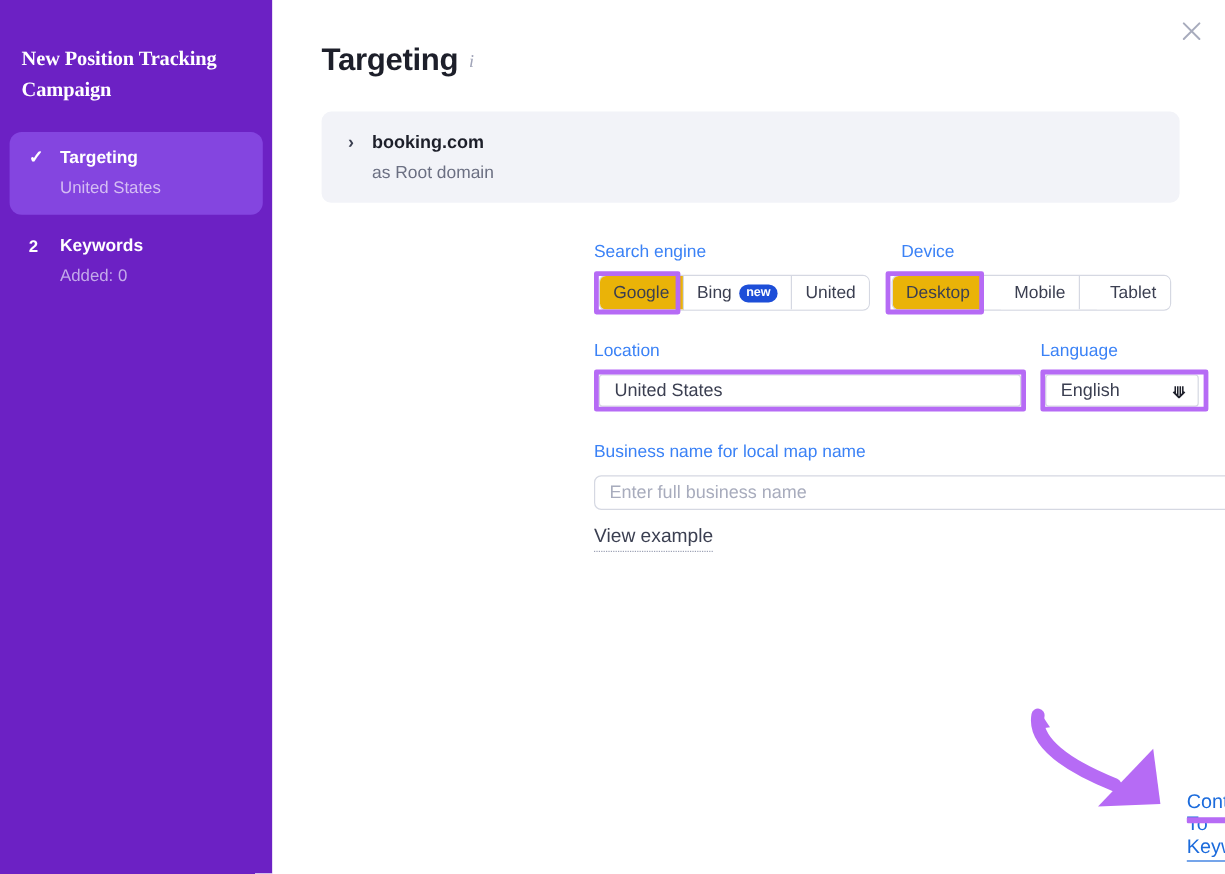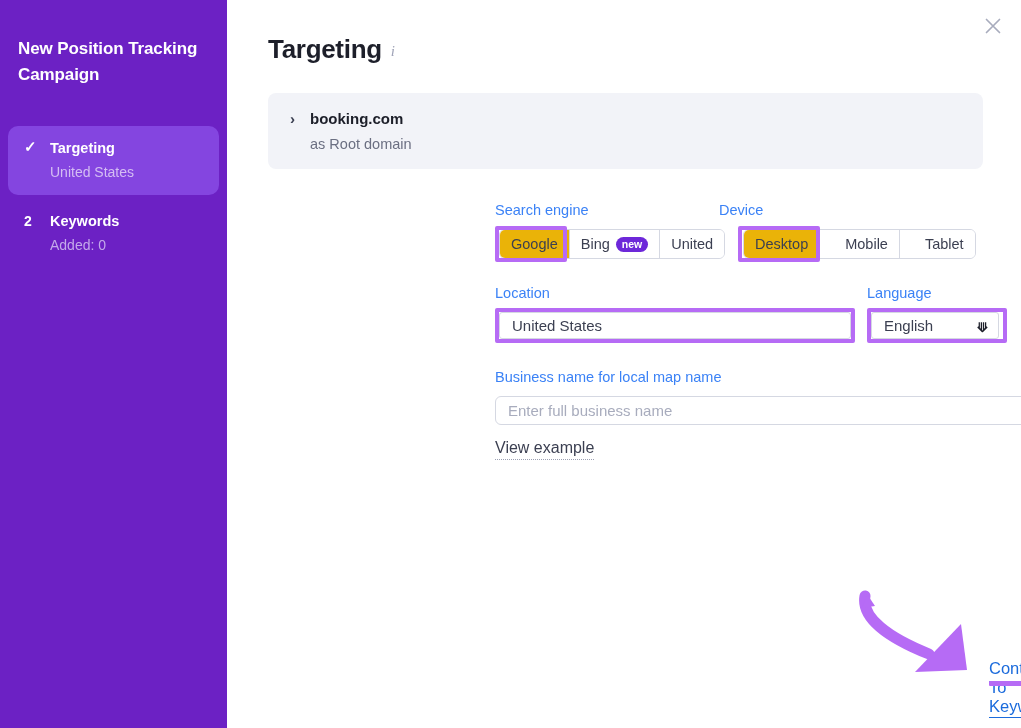--- a/index.html
+++ b/index.html
@@ -13,21 +13,21 @@
   
   .sidebar{
     position:absolute;left:0;top:0;width:227px;height:728px;
     background:#6c21c4;
     box-sizing:border-box;
     padding:36px 0 0 0;
   }
   .campaign-title{
     font-size:17px;font-weight:bold;color:#ffffff;
     line-height:26px;letter-spacing:-0.1px;
-    padding:0 18px;margin:0 0 38px 0;
+    padding:0 18px;margin:0 0 22px 0;font-family:Liberation Serif, serif;
   }
   .steps{display:block;}
   .step{
     position:relative;
     margin:0 8px 4px 8px;
     padding:12px 12px 13px 12px;
     border-radius:10px;
     box-sizing:border-box;
   }
   .step.active{background:#8445e0;}
@@ -77,40 +77,40 @@
     width:20px;flex:0 0 20px;color:#3b3f51;font-size:15px;line-height:19px;
     font-weight:bold;cursor:pointer;
   }
   .domain-name{font-size:15px;font-weight:bold;color:#1d1f2a;line-height:19px;}
   .domain-sub{font-size:14.5px;color:#6b6f82;line-height:19px;margin-top:7px;margin-left:20px;}
 
   
   .field-label{font-size:14.5px;color:#3b82f6;line-height:18px;}
 
   .se-label{position:absolute;left:268px;top:201px;}
-  .dev-label{position:absolute;left:492px;top:201px;}
+  .dev-label{position:absolute;left:524px;top:201px;}
   .loc-label{position:absolute;left:268px;top:284px;}
   .lang-label{position:absolute;left:640px;top:284px;}
   .biz-label{position:absolute;left:268px;top:368px;}
 
   
   .seg{
     display:flex;border:1px solid #d5d8e2;border-radius:6px;
     background:#ffffff;overflow:hidden;height:30px;box-sizing:border-box;
   }
   .seg-item{
     display:flex;align-items:center;justify-content:center;gap:6px;
     padding:0 11px;font-size:14.5px;color:#3b3f51;
     border-right:1px solid #d5d8e2;cursor:pointer;background:#ffffff;
     box-sizing:border-box;height:100%;white-space:nowrap;
   }
   .seg-item:last-child{border-right:none;}
   .seg-item.selected{background:#eab308;}
   .badge-new{
-    display:inline-block;background:#6d28d9;color:#ffffff;
+    display:inline-block;background:#1d4ed8;color:#ffffff;
     font-size:10.5px;font-weight:bold;border-radius:8px;
     padding:1px 6px 2px 6px;line-height:12px;
   }
 
   .hl-box{
     position:absolute;
     border:4px solid #b66bf5;
     box-sizing:border-box;
     border-radius:2px;
     pointer-events:none;

